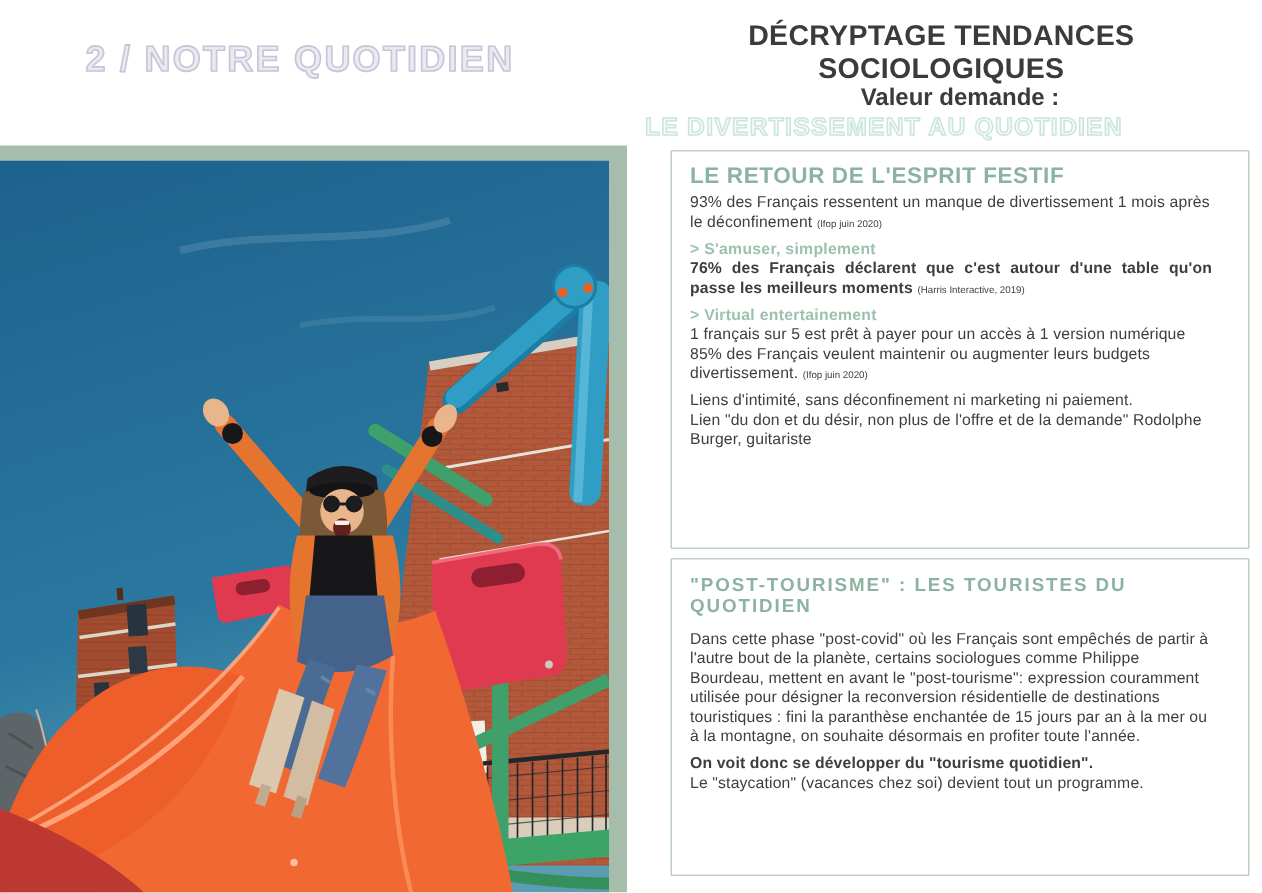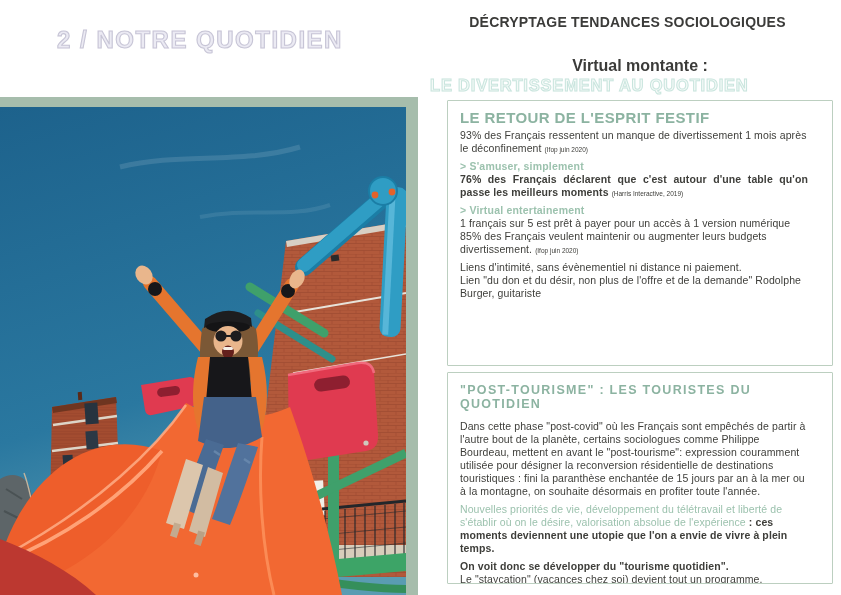--- a/index.html
+++ b/index.html
@@ -9,21 +9,21 @@
 
   
   .section-title {
     position:absolute; left:40px; top:26px; width:320px; text-align:center;
     font-size:24px; font-weight:700; letter-spacing:1.5px;
     color:rgba(233,232,242,0.9);
     -webkit-text-stroke:1.1px #c7c5d6; text-stroke:1.1px #c7c5d6;
   }
   .page-title {
     position:absolute; left:420px; top:14px; width:415px; text-align:center;
-    font-size:14px; font-weight:600; color:#3b3b39; letter-spacing:0.2px;
+    font-size:19px; font-weight:600; color:#3b3b39; letter-spacing:0.2px;
   }
   .subtitle-label {
     position:absolute; left:440px; top:57px; width:400px; text-align:center;
     font-size:16px; font-weight:600; color:#3b3b39;
   }
   .subtitle-value {
     position:absolute; left:430px; top:76px; width:410px; 
     font-size:16.5px; font-weight:700; letter-spacing:0.8px;
     color:rgba(244,250,248,0.95);
     -webkit-text-stroke:1px #c9e5de; text-stroke:1px #c9e5de;
@@ -60,21 +60,21 @@
   .green { color:#9cc2ae; }
   .just { text-align:justify; }
 </style>
 </head>
 <body>
 
 <div class="page">
 
   <div class="section-title">2 / NOTRE QUOTIDIEN</div>
   <div class="page-title">DÉCRYPTAGE TENDANCES SOCIOLOGIQUES</div>
-  <div class="subtitle-label">Virtual montante :</div>
+  <div class="subtitle-label">Valeur demande :</div>
   <div class="subtitle-value">LE DIVERTISSEMENT AU QUOTIDIEN</div>
 
   <div class="photo-frame">
     <svg viewBox="0 0 406 488" xmlns="http://www.w3.org/2000/svg">
       <defs>
         <linearGradient id="sky" x1="0" y1="0" x2="0.25" y2="1">
           <stop offset="0" stop-color="#1d628c"></stop>
           <stop offset="0.65" stop-color="#2a78a0"></stop>
           <stop offset="1" stop-color="#5a9cb2"></stop>
         </linearGradient>
@@ -208,26 +208,25 @@
   </div>
 
   <div class="tbox tbox1">
     <div class="box-title">LE RETOUR DE L'ESPRIT FESTIF</div>
     <p><span>93% des Français ressentent un manque de divertissement 1 mois après le déconfinement</span> <span class="src">(Ifop juin 2020)</span></p>
     <div class="sub">&gt; S'amuser, simplement</div>
     <p class="b just"><span>76% des Français déclarent que c'est autour d'une table qu'on passe les meilleurs moments</span> <span class="src" style="font-weight:400">(Harris Interactive, 2019)</span></p>
     <div class="sub">&gt; Virtual entertainement</div>
     <p class="tight">1 français sur 5 est prêt à payer pour un accès à 1 version numérique</p>
     <p><span>85% des Français veulent maintenir ou augmenter leurs budgets divertissement.</span> <span class="src">(Ifop juin 2020)</span></p>
-    <p class="tight">Liens d'intimité, sans évènementiel ni distance ni paiement.</p>
+    <p class="tight">Liens d'intimité, sans déconfinement ni marketing ni paiement.</p>
     <p>Lien "du don et du désir, non plus de l'offre et de la demande" Rodolphe Burger, guitariste</p>
   </div>
 
   <div class="tbox tbox2">
     <div class="box-title2">"POST-TOURISME" : LES TOURISTES DU QUOTIDIEN</div>
     <p>Dans cette phase "post-covid" où les Français sont empêchés de partir à l'autre bout de la planète, certains sociologues comme Philippe Bourdeau, mettent en avant le "post-tourisme": expression couramment utilisée pour désigner la reconversion résidentielle de destinations touristiques : fini la paranthèse enchantée de 15 jours par an à la mer ou à la montagne, on souhaite désormais en profiter toute l'année.</p>
-    <p><span class="green">Nouvelles priorités de vie, développement du télétravail et liberté de s'établir où on le désire, valorisation absolue de l'expérience</span><span class="b"> : ces moments deviennent une utopie que l'on a envie de vivre à plein temps.</span></p>
     <p class="b tight">On voit donc se développer du "tourisme quotidien".</p>
     <p class="green tight">Le "staycation" (vacances chez soi) devient tout un programme.</p>
 
   </div>
 
 </div>
 
 </body></html>

